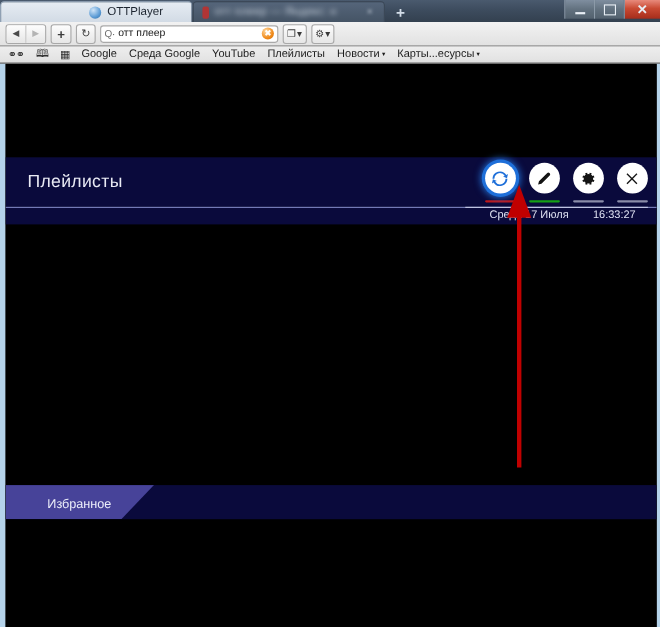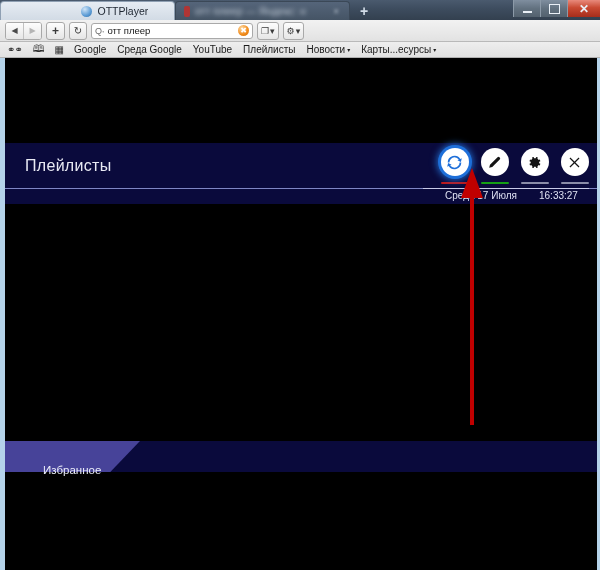--- a/index.html
+++ b/index.html
@@ -164,21 +164,21 @@
   
   .section-fav{
     position:absolute;left:0;top:383px;width:592px;height:31px;
     background:#0a0a3c;
   }
   .fav-tab{
     position:absolute;left:0;top:0;height:31px;width:135px;
     background:#474399;
     clip-path:polygon(0 0,100% 0,78% 100%,0 100%);
   }
-  .fav-label{position:absolute;left:38px;top:23px;font-size:11.5px;color:#eceefa;}
+  .fav-label{position:absolute;left:38px;top:12px;font-size:11.5px;color:#eceefa;}
 
   .arrow{position:absolute;left:0;top:0;pointer-events:none;}
 </style>
 </head>
 <body>
 
 <div class="app">
 
   <div class="titlebar">
     <div class="tabstrip">

